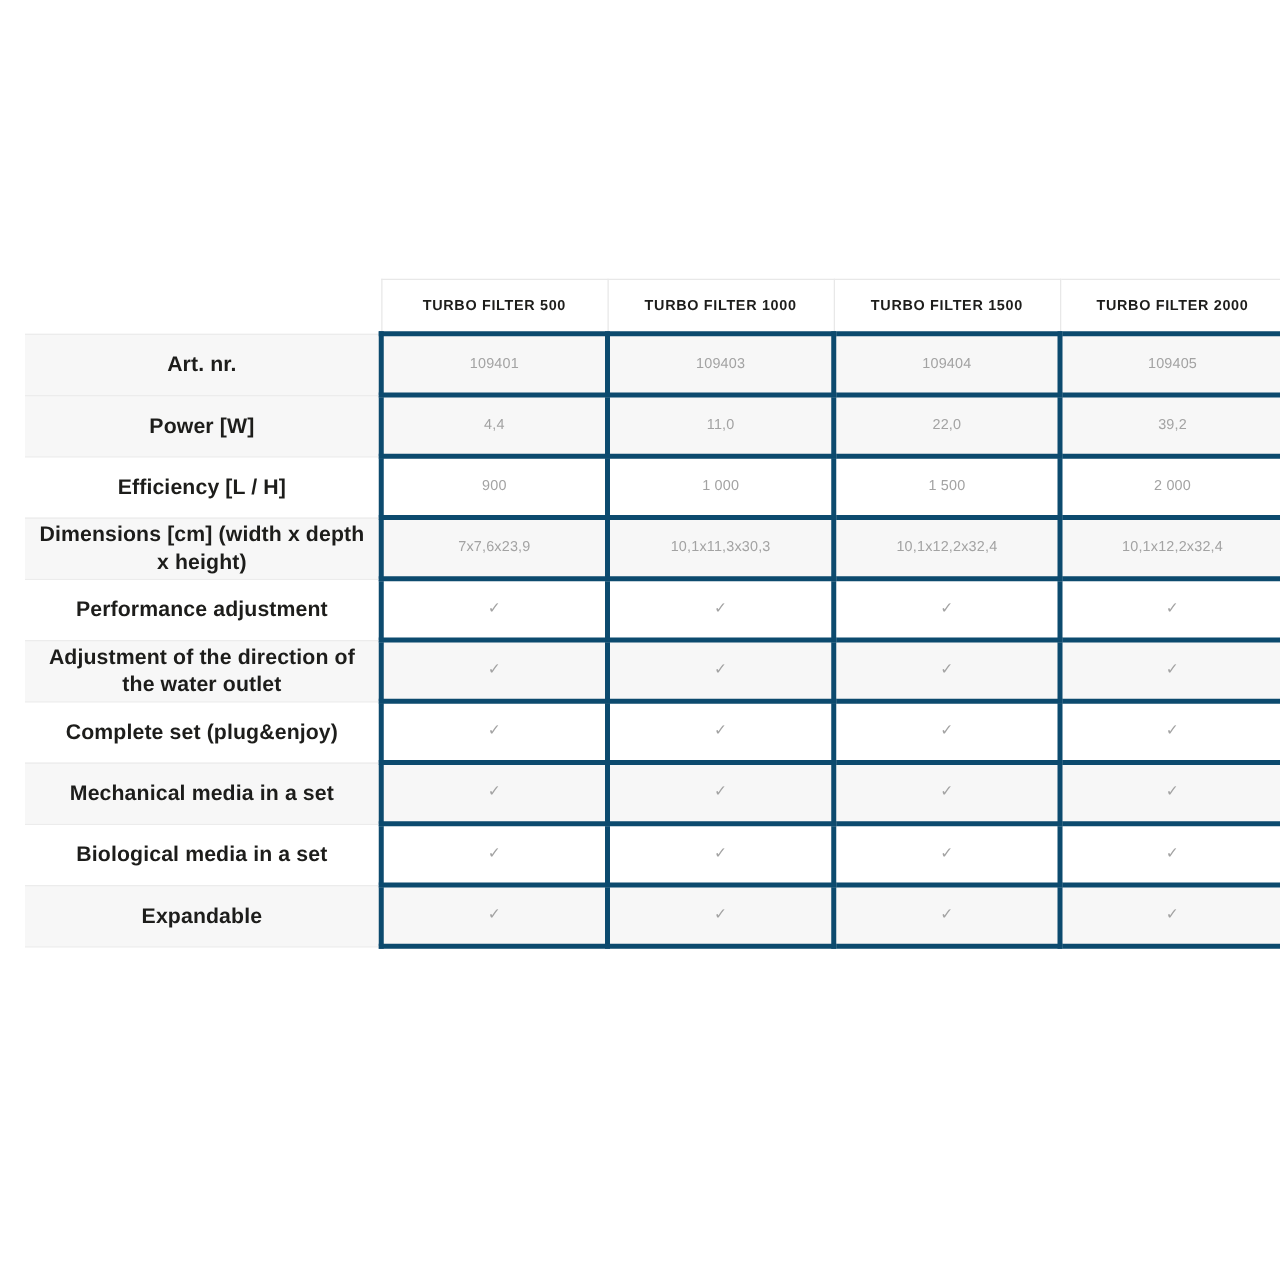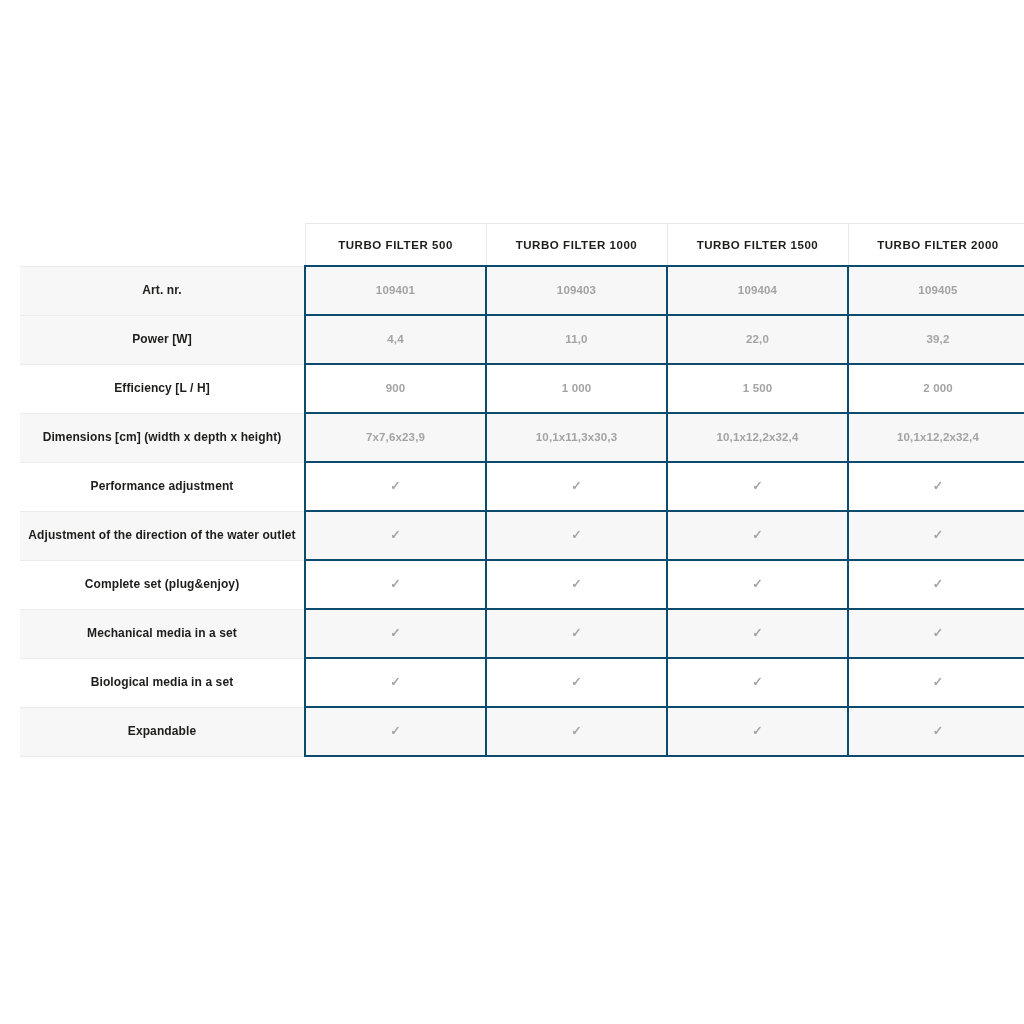--- a/index.html
+++ b/index.html
@@ -72,36 +72,36 @@
   tbody td {
     height: 49px;
     padding: 0 6px;
     vertical-align: middle;
     text-align: center;
     box-sizing: border-box;
   }
 
   td.rowlabel {
     color: #1d1d1b;
-    font-size: 12px;
+    font-size: 17px;
     font-weight: bold;
     letter-spacing: 0.1px;
     border-top: 1px solid #ececec;
     border-bottom: 1px solid #ececec;
     border-left: none;
     border-right: none;
     line-height: 1.25;
   }
 
   td.val {
     color: #a3a3a3;
     font-size: 11.5px;
-    font-weight: bold;
+    font-weight: normal;
     letter-spacing: 0.15px;
-    border: 2px solid #0c4a6e;
+    border: 4px solid #0c4a6e;
     line-height: 1.25;
   }
 
   td.val .check {
     font-size: 12.5px;
     color: #a3a3a3;
     line-height: 1;
     display: inline-block;
   }
 

